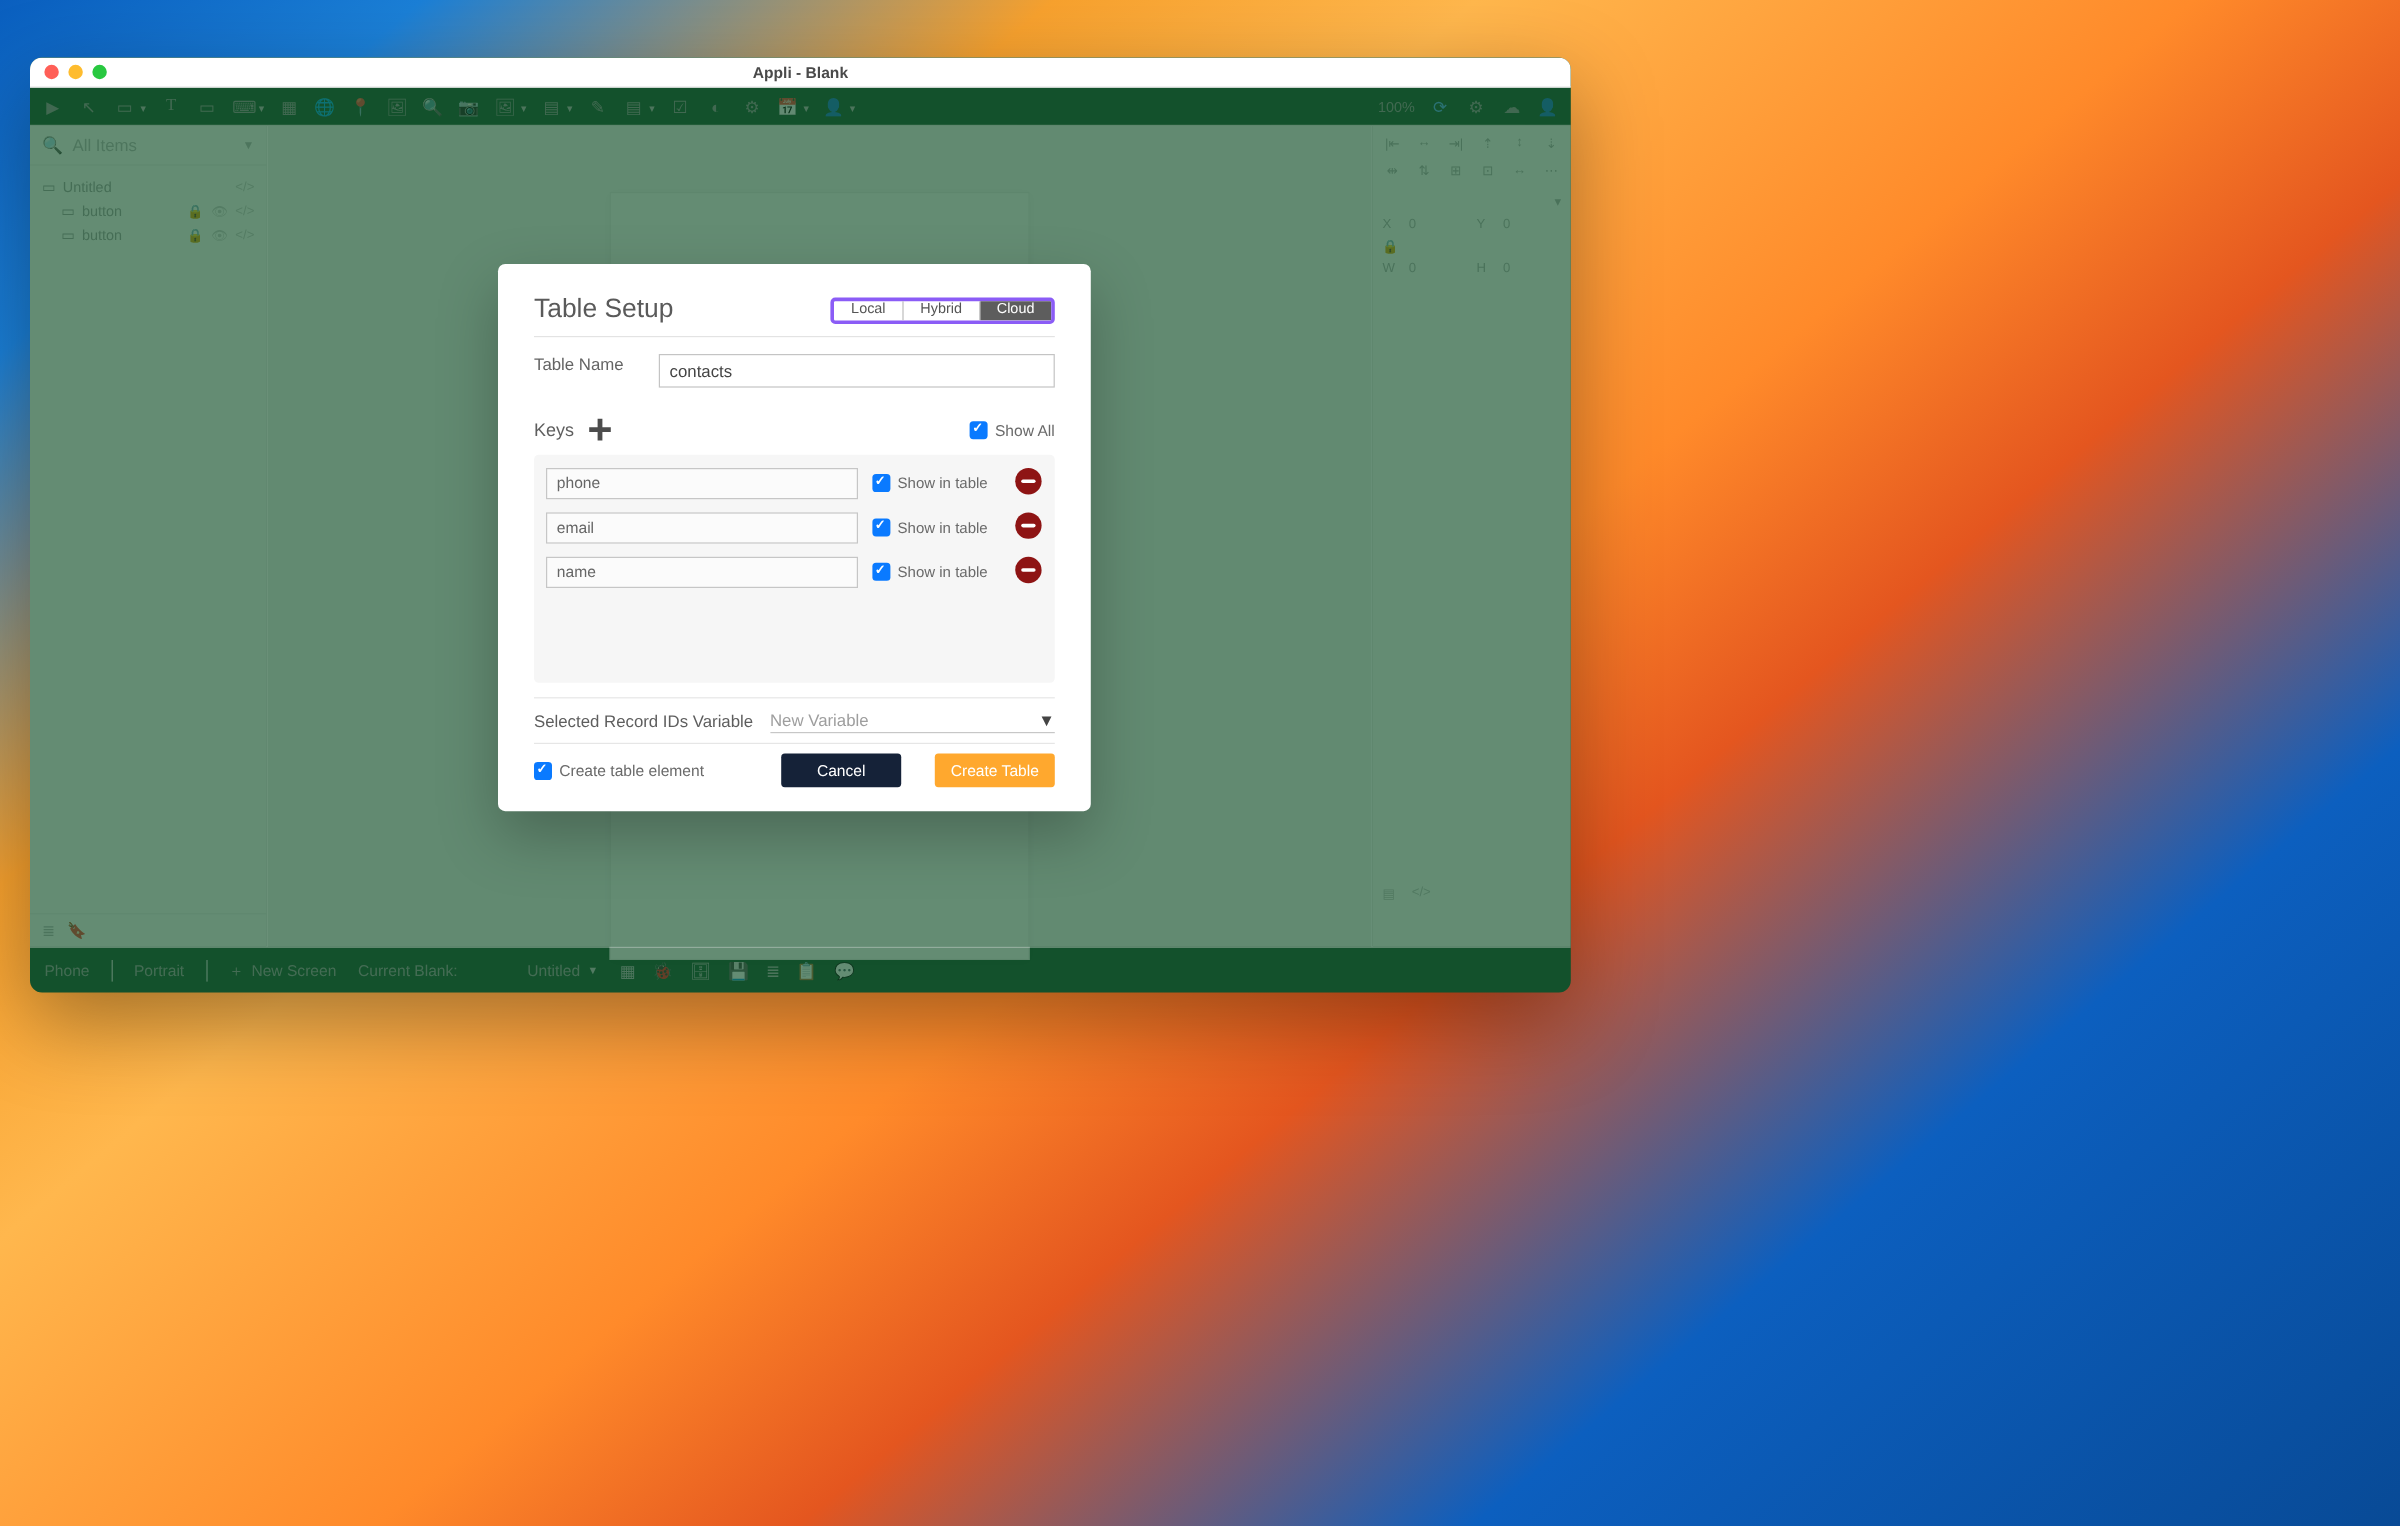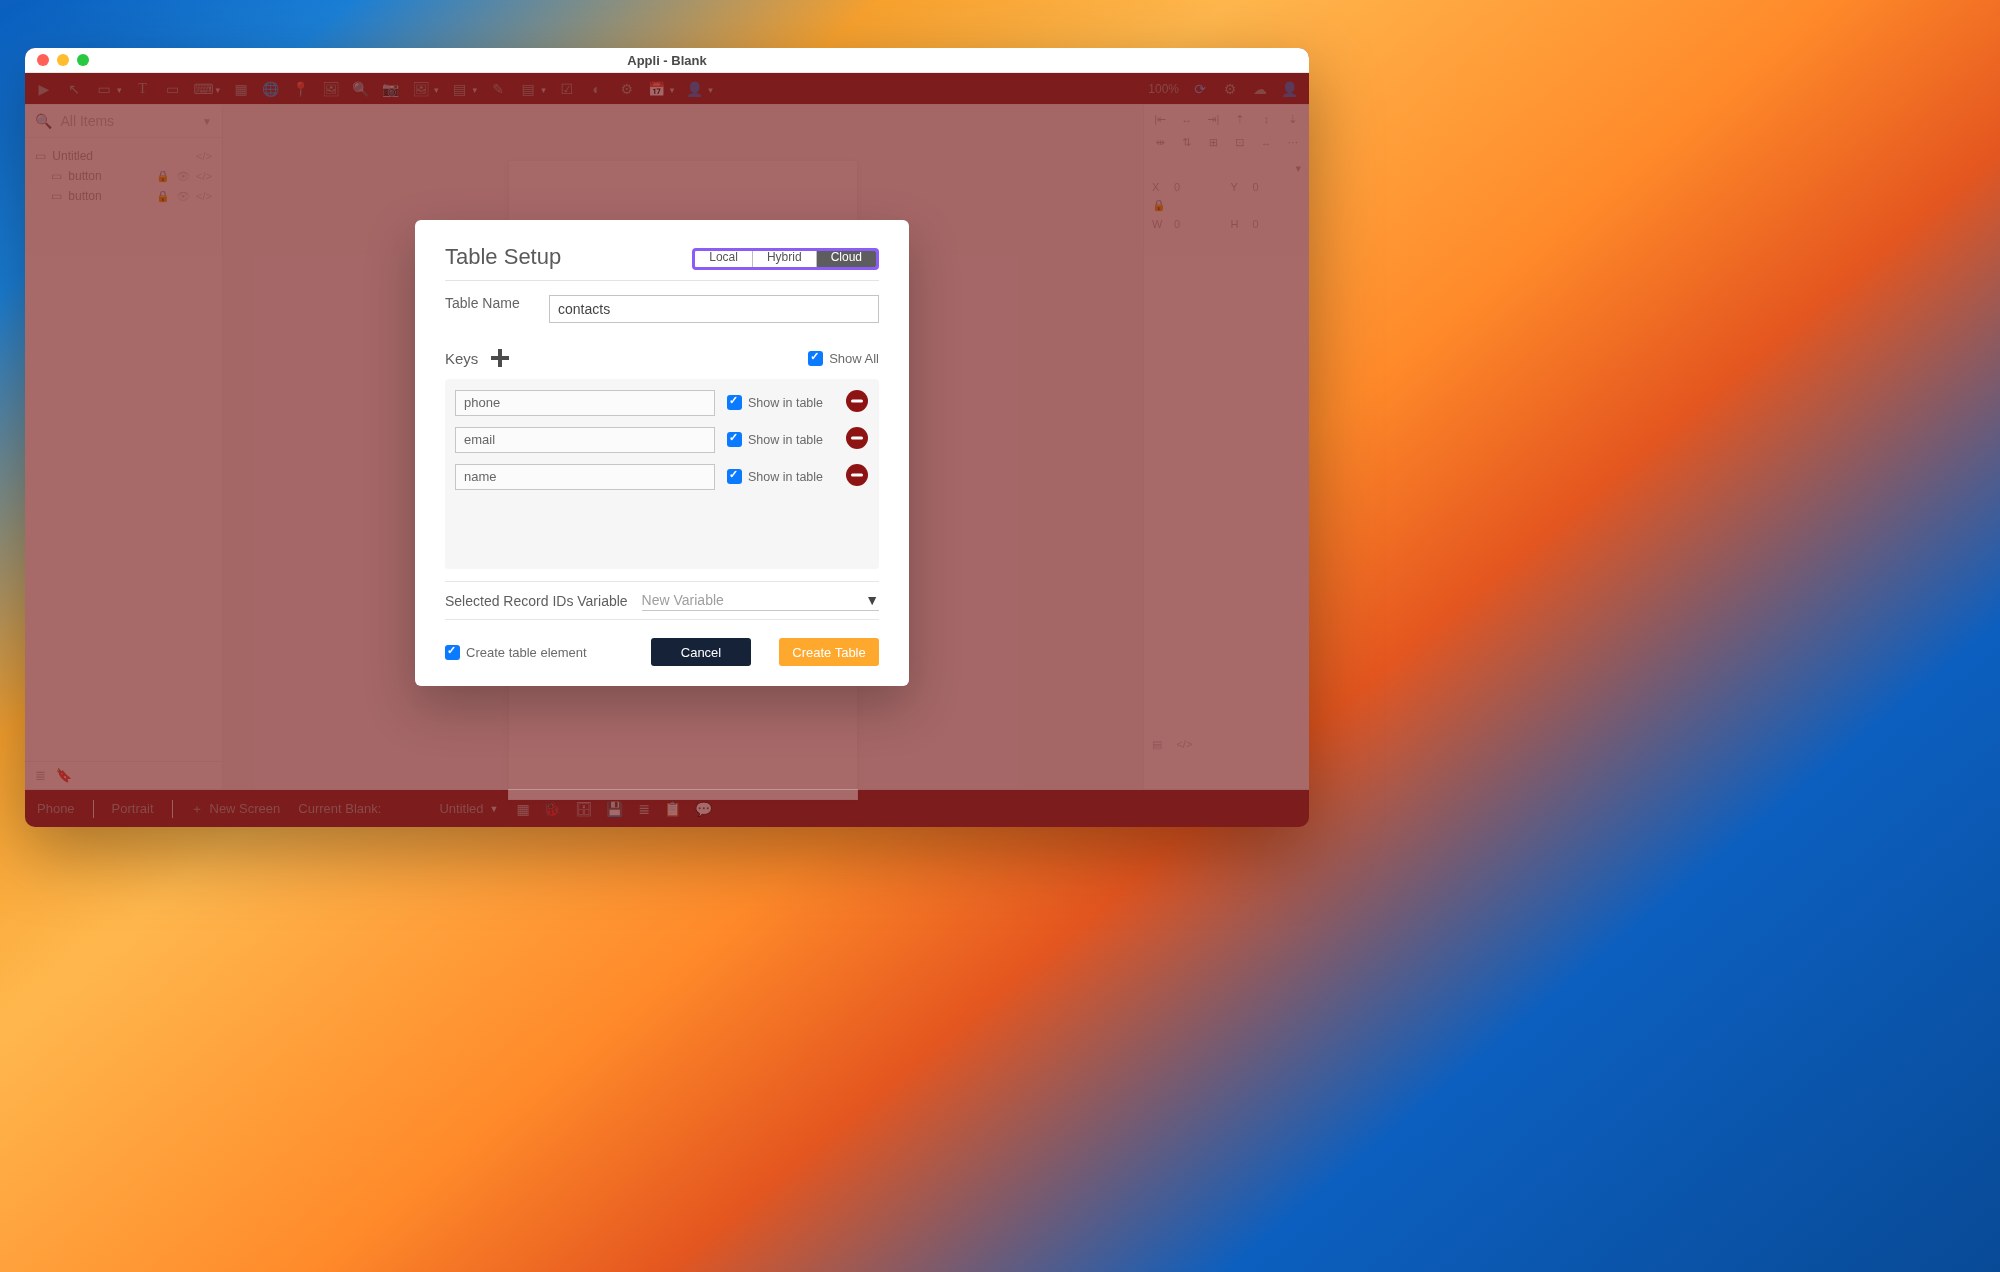--- a/index.html
+++ b/index.html
@@ -12,21 +12,21 @@
     overflow: hidden;
     font-size: 13px;
     color: #555;
   }
 
   
   .window {
     position: absolute;
     left: 25px; top: 48px;
     width: 1284px; height: 779px;
-    background: #7f1d1d;
+    background: #14532d;
     border-radius: 10px;
     box-shadow: 0 25px 70px rgba(0,0,0,.35);
     display: flex;
     flex-direction: column;
     overflow: hidden;
   }
 
   .titlebar {
     height: 25px;
     background: #ffffff;
@@ -189,21 +189,21 @@
   }
   .variable-row .vl { font-size:14px; color:#5e5e5e; }
   .variable-select {
     flex:1; display:flex; align-items:center; justify-content:space-between;
     border-bottom:1px solid #c7c7c7; padding:2px 0; font-size:14px; color:#9e9e9e;
     cursor:pointer;
   }
   .variable-select .caret { color:#444; }
 
   .modal-footer {
-    display:flex; align-items:center; margin-top:18px;
+    display:flex; align-items:center; margin-top:8px;
   }
   .create-element { display:flex; align-items:center; gap:6px; font-size:13px; color:#6a6a6a; }
   .footer-btns { margin-left:auto; display:flex; gap:28px; }
   .btn {
     min-width:100px; height:28px; border:none; border-radius:3px;
     font-size:13px; cursor:pointer;
   }
   .btn-cancel { background:#152238; color:#fff; }
   .btn-create { background:#ffa82e; color:#fff; }
 

